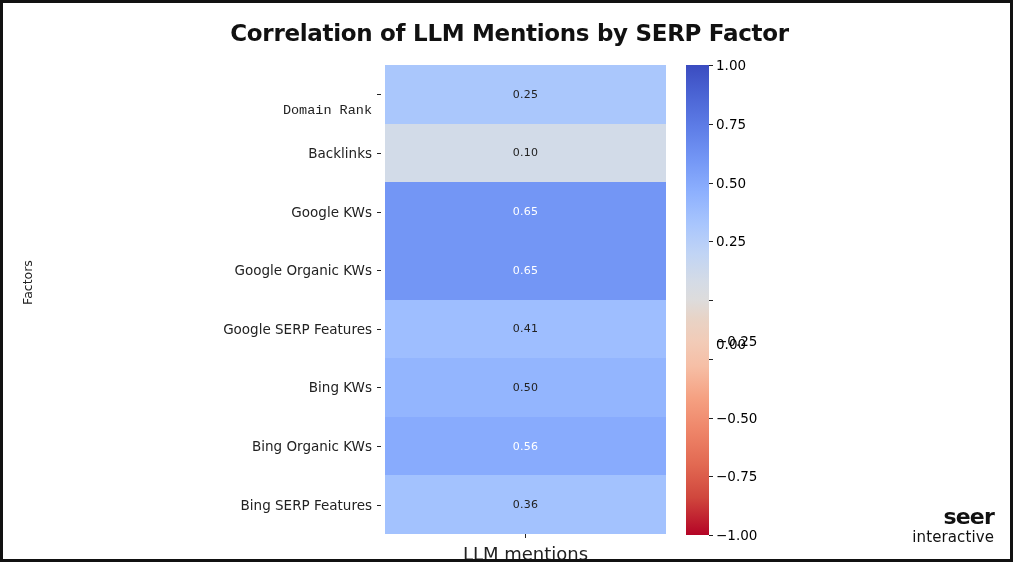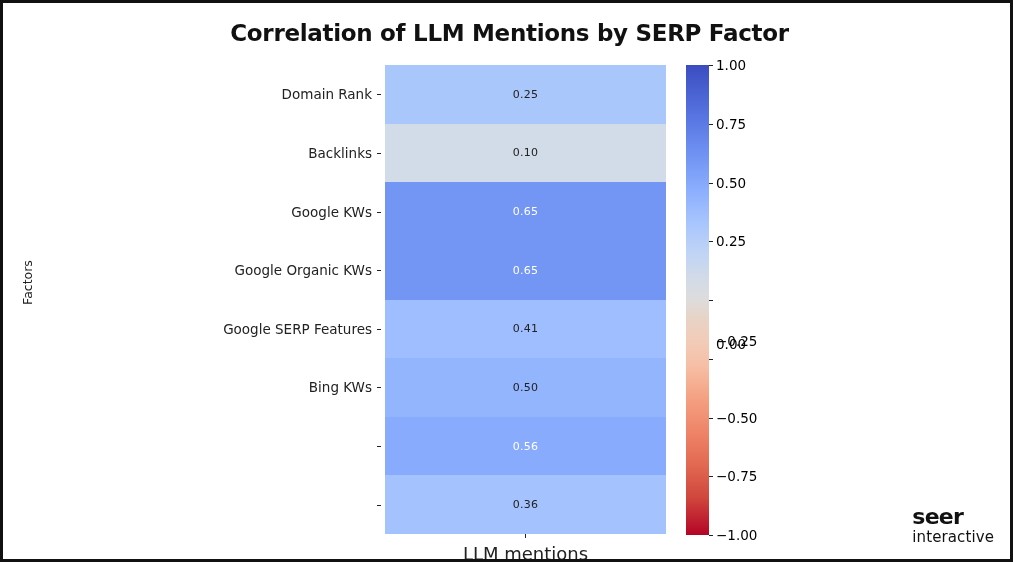--- a/index.html
+++ b/index.html
@@ -171,21 +171,21 @@
     color: #000000;
     transform: translateY(-50%);
     white-space: nowrap;
   }
 
   
   #logo {
     position: absolute;
     right: 16px;
     bottom: 14px;
-    text-align: left;
+    text-align: right;
     line-height: 1;
   }
   #logo-main {
     font-size: 22px;
     font-weight: 800;
     letter-spacing: -0.8px;
     color: #111111;
     display: block;
   }
   #logo-sub {
@@ -199,33 +199,35 @@
 </head>
 <body>
 
 <div id="slide">
 
   <div id="chart-title">Correlation of LLM Mentions by SERP Factor</div>
 
   <div id="ylabel">Factors</div>
 
   <div id="ytick-area">
-      <div class="ytick" style="top: 0px;">Domain Rank</div>
+      <div class="ytick" style="top: 16px; font-family: Liberation Mono, monospace;">Domain Rank</div>
       <div class="ytick-mark" style="top: 29.3125px;"></div>
       <div class="ytick" style="top: 58.625px;">Backlinks</div>
       <div class="ytick-mark" style="top: 87.9375px;"></div>
       <div class="ytick" style="top: 117.25px;">Google KWs</div>
       <div class="ytick-mark" style="top: 146.562px;"></div>
       <div class="ytick" style="top: 175.875px;">Google Organic KWs</div>
       <div class="ytick-mark" style="top: 205.188px;"></div>
       <div class="ytick" style="top: 234.5px;">Google SERP Features</div>
       <div class="ytick-mark" style="top: 263.812px;"></div>
       <div class="ytick" style="top: 293.125px;">Bing KWs</div>
       <div class="ytick-mark" style="top: 322.438px;"></div>
+      <div class="ytick" style="top: 351.75px;">Bing Organic KWs</div>
       <div class="ytick-mark" style="top: 381.062px;"></div>
+      <div class="ytick" style="top: 410.375px;">Bing SERP Features</div>
       <div class="ytick-mark" style="top: 439.688px;"></div>
     </div>
 
   <div id="plot-area">
       <div class="heat-row" style="background: rgb(170, 199, 252);">
         <span class="cell-value" style="color: rgb(34, 34, 34);">0.25</span>
       </div>
       <div class="heat-row" style="background: rgb(210, 219, 232);">
         <span class="cell-value" style="color: rgb(34, 34, 34);">0.10</span>
       </div>

